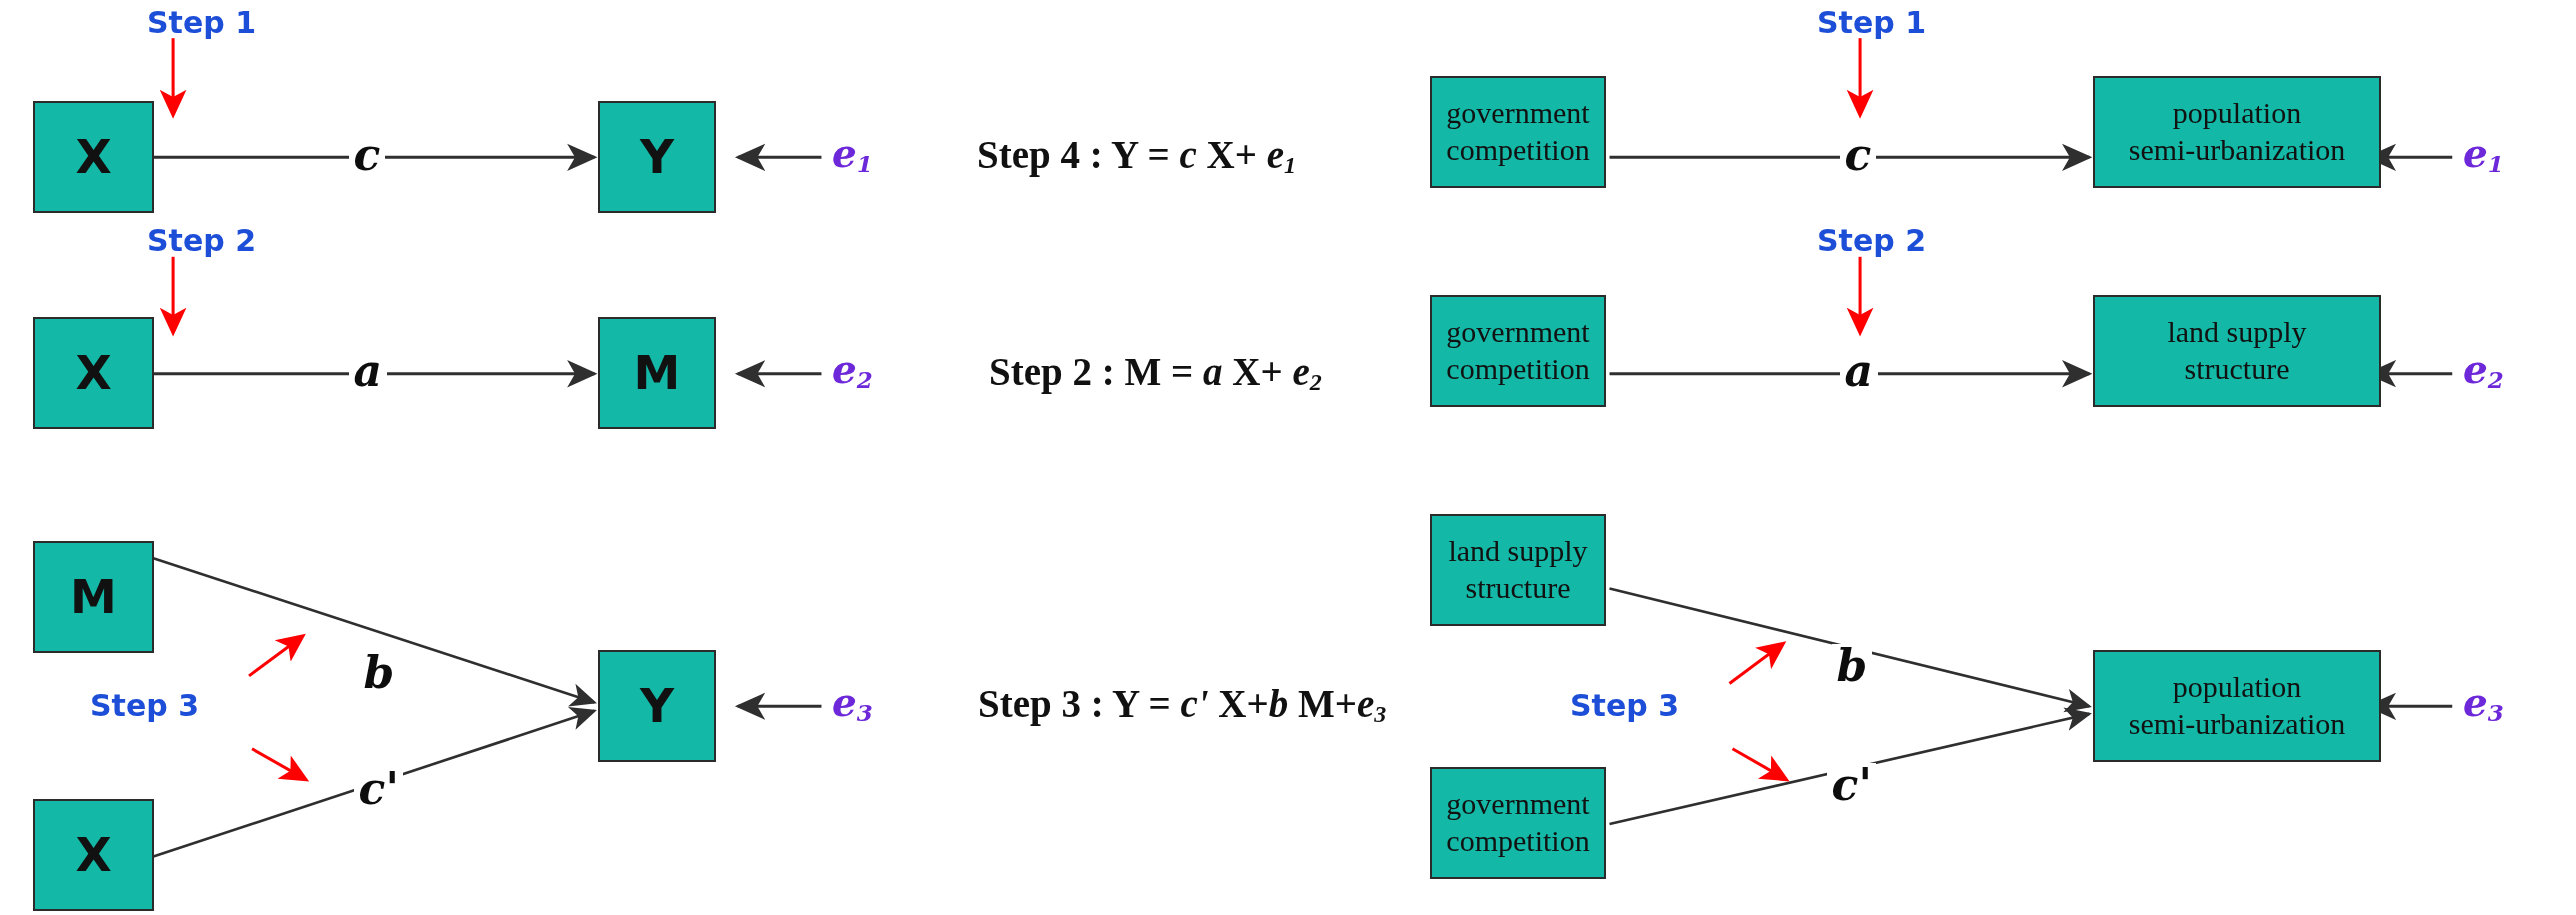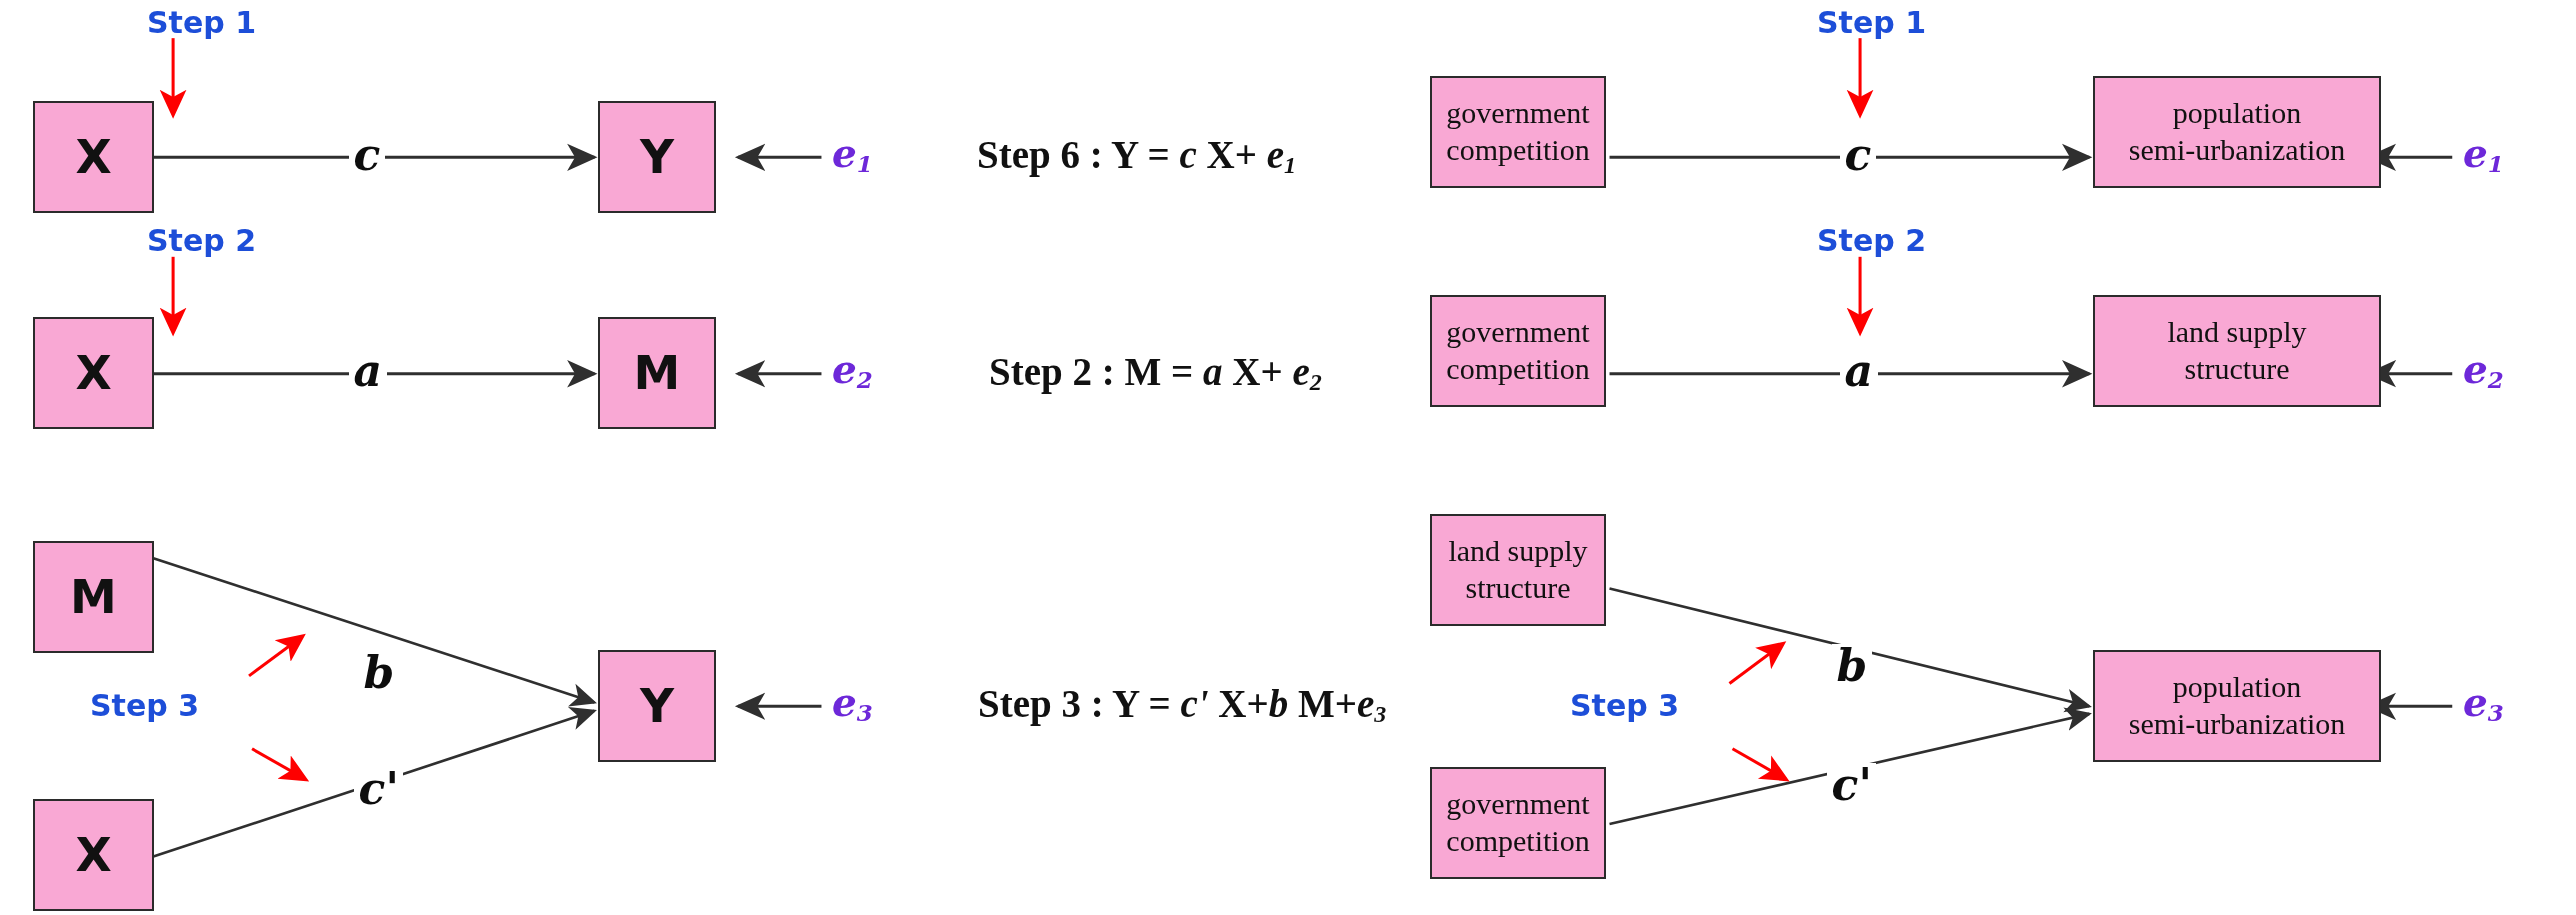--- a/index.html
+++ b/index.html
@@ -8,21 +8,21 @@
     font-family:"Liberation Serif", serif;
     -webkit-font-smoothing:antialiased;
   }
   #stage{position:relative;width:2576px;height:916px;overflow:hidden;background:#fff;}
 
   
   .box{
     position:absolute;
     box-sizing:border-box;
     border:2.3px solid #2b2b2b;
-    background:#f9a8d4;
+    background:#14b8a6;
     display:flex;align-items:center;justify-content:center;
     text-align:center;
     line-height:1.22;
     color:#111;
   }
   .box.sym{
     font-family:"DejaVu Sans", sans-serif;
     font-weight:700;
     font-size:47px;
     letter-spacing:0;
@@ -195,21 +195,21 @@
     <span>c'</span>
   </div>
   <div class="steplab" style="left:90px;top:691px;">
     <span>Step 3</span>
   </div>
   <div class="errterm" style="left:832px;top:683px;">
     <span>e</span><sub>3</sub>
   </div>
 
   <div class="eq" style="left:977px;top:135px;">
-    <span class="rm">Step 6 : </span><span class="rm">Y</span><span class="rm"> = </span><span class="it">c</span><span class="rm"> X</span><span class="rm">+ </span><span class="it">e</span><sub>1</sub>
+    <span class="rm">Step 4 : </span><span class="rm">Y</span><span class="rm"> = </span><span class="it">c</span><span class="rm"> X</span><span class="rm">+ </span><span class="it">e</span><sub>1</sub>
   </div>
 
   <div class="eq" style="left:989px;top:352px;">
     <span class="rm">Step 2 : </span><span class="rm">M</span><span class="rm"> = </span><span class="it">a</span><span class="rm"> X</span><span class="rm">+ </span><span class="it">e</span><sub>2</sub>
   </div>
 
   <div class="eq" style="left:938px;top:684px;margin-left:40px;">
     <span class="rm">Step 3 : </span><span class="rm">Y</span><span class="rm"> = </span><span class="it">c'</span><span class="rm"> X</span><span class="rm">+</span><span class="it">b</span><span class="rm"> M</span><span class="rm">+</span><span class="it">e</span><sub>3</sub>
   </div>
 

